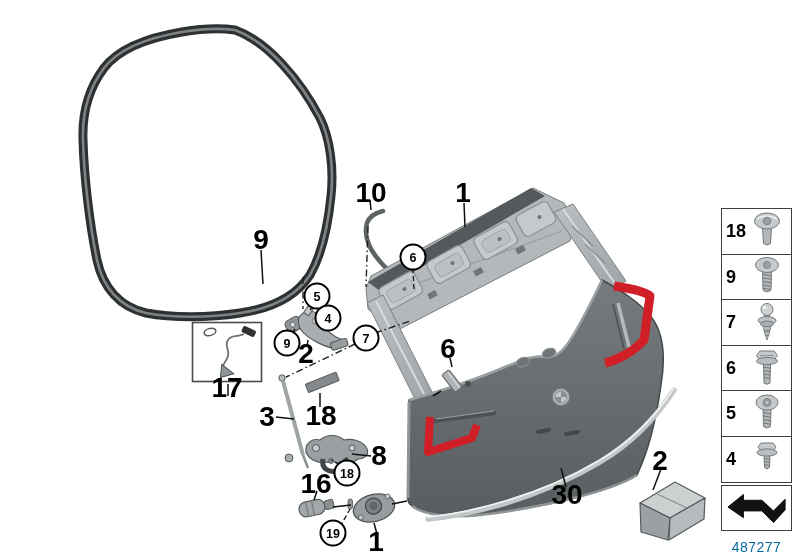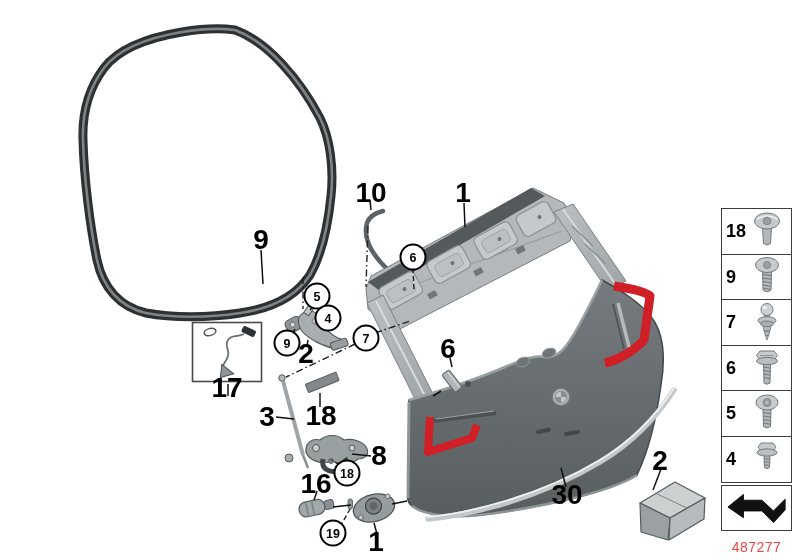--- a/index.html
+++ b/index.html
@@ -13,21 +13,21 @@
             justify-content:center;font-weight:bold;font-size:12.5px;color:#000;cursor:pointer;}
   .legend{position:absolute;left:721px;top:208px;width:71px;}
   .legend-box{box-sizing:border-box;height:47px;border:1.5px solid #3d3d3d;background:#fff;
               margin-top:-1.5px;display:flex;align-items:center;padding:1px 2px 1px 4px;cursor:pointer;}
   .legend-box:first-child{margin-top:0;}
   .legend-box .num{font-weight:bold;font-size:18px;color:#000;width:23px;flex:0 0 auto;}
   .legend-box svg{flex:0 0 auto;}
   .arrow-box{box-sizing:border-box;height:46px;border:1.5px solid #3d3d3d;background:#fff;
              margin-top:2px;display:flex;align-items:center;justify-content:center;}
   .diagram-number{position:absolute;left:721px;top:539px;width:71px;text-align:center;
-                  font-size:14px;color:#ef4444;letter-spacing:0.5px;}
+                  font-size:14px;color:#0369a1;letter-spacing:0.5px;}
 </style>
 </head>
 <body>
 
 <div class="stage">
 
 <svg class="art" width="800" height="560" viewBox="0 0 800 560">
   <defs>
     <linearGradient id="panelG" x1="0" y1="0" x2="0" y2="1">
       <stop offset="0" stop-color="#757b7e"></stop>

